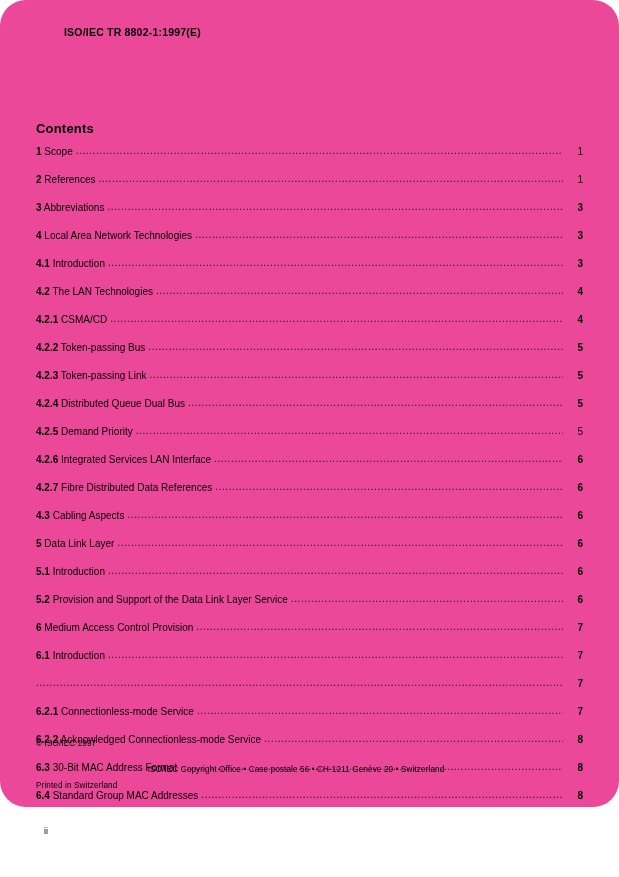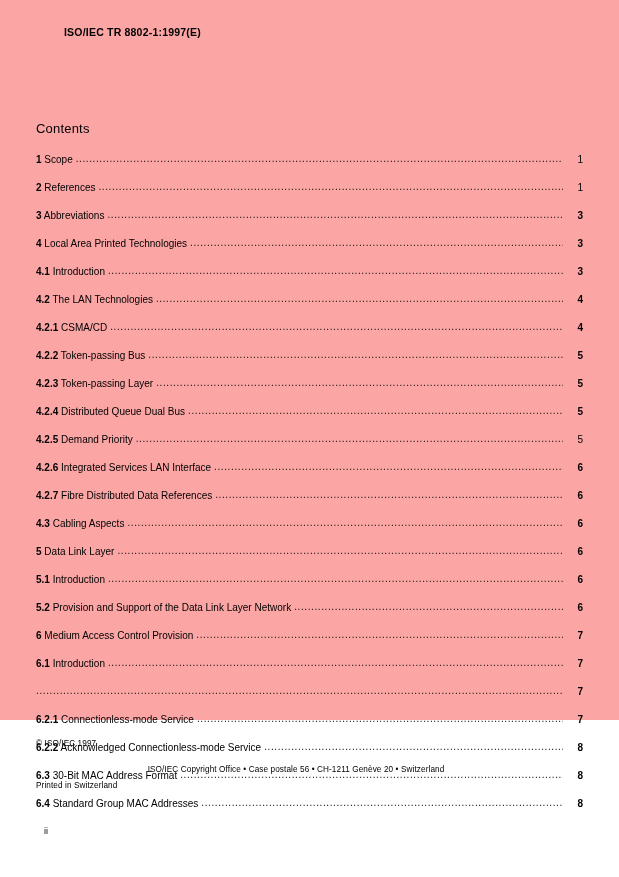--- a/index.html
+++ b/index.html
@@ -13,48 +13,49 @@
     font-family: "Liberation Sans", sans-serif;
     color: #000000;
     position: relative;
     overflow: hidden;
   }
   .page {
     position: absolute;
     left: 0;
     top: 0;
     width: 619px;
-    height: 720px;
-    background: #fca5a5;
+    height: 807px;
+    background: #ec4899;
+    border-radius: 26px;
   }
   .header {
     position: absolute;
     left: 64px;
     top: 26px;
     font-size: 10.5px;
     font-weight: bold;
     letter-spacing: 0.2px;
   }
   .contents-title {
     position: absolute;
     left: 36px;
     top: 121px;
     font-size: 13px;
-    font-weight: normal;
+    font-weight: bold;
     letter-spacing: 0.2px;
   }
   .toc {
     position: absolute;
     left: 36px;
     top: 146px;
     width: 547px;
   }
   .toc-row {
     display: flex;
-    align-items: center;
+    align-items: flex-start;
     font-size: 10px;
     height: 28px;
     line-height: 12px;
     white-space: nowrap;
   }
   .toc-label {
     flex: 0 0 auto;
     padding-right: 3px;
   }
   .toc-label .num {
@@ -137,21 +138,21 @@
         <span class="toc-label"><span class="num">2</span> <span class="ttl">References</span></span>
         <span class="toc-dots">.......................................................................................................................................................................................................</span>
         <span class="toc-page">1</span>
       </div>
       <div class="toc-row">
         <span class="toc-label"><span class="num">3</span> <span class="ttl">Abbreviations</span></span>
         <span class="toc-dots">.......................................................................................................................................................................................................</span>
         <span class="toc-page">3</span>
       </div>
       <div class="toc-row">
-        <span class="toc-label"><span class="num">4</span> <span class="ttl">Local Area Printed Technologies</span></span>
+        <span class="toc-label"><span class="num">4</span> <span class="ttl">Local Area Network Technologies</span></span>
         <span class="toc-dots">.......................................................................................................................................................................................................</span>
         <span class="toc-page">3</span>
       </div>
       <div class="toc-row">
         <span class="toc-label"><span class="num">4.1</span> <span class="ttl">Introduction</span></span>
         <span class="toc-dots">.......................................................................................................................................................................................................</span>
         <span class="toc-page">3</span>
       </div>
       <div class="toc-row">
         <span class="toc-label"><span class="num">4.2</span> <span class="ttl">The LAN Technologies</span></span>
@@ -162,21 +163,21 @@
         <span class="toc-label"><span class="num">4.2.1</span> <span class="ttl">CSMA/CD</span></span>
         <span class="toc-dots">.......................................................................................................................................................................................................</span>
         <span class="toc-page">4</span>
       </div>
       <div class="toc-row">
         <span class="toc-label"><span class="num">4.2.2</span> <span class="ttl">Token-passing Bus</span></span>
         <span class="toc-dots">.......................................................................................................................................................................................................</span>
         <span class="toc-page">5</span>
       </div>
       <div class="toc-row">
-        <span class="toc-label"><span class="num">4.2.3</span> <span class="ttl">Token-passing Layer</span></span>
+        <span class="toc-label"><span class="num">4.2.3</span> <span class="ttl">Token-passing Link</span></span>
         <span class="toc-dots">.......................................................................................................................................................................................................</span>
         <span class="toc-page">5</span>
       </div>
       <div class="toc-row">
         <span class="toc-label"><span class="num">4.2.4</span> <span class="ttl">Distributed Queue Dual Bus</span></span>
         <span class="toc-dots">.......................................................................................................................................................................................................</span>
         <span class="toc-page">5</span>
       </div>
       <div class="toc-row light">
         <span class="toc-label"><span class="num">4.2.5</span> <span class="ttl">Demand Priority</span></span>
@@ -202,21 +203,21 @@
         <span class="toc-label"><span class="num">5</span> <span class="ttl">Data Link Layer</span></span>
         <span class="toc-dots">.......................................................................................................................................................................................................</span>
         <span class="toc-page">6</span>
       </div>
       <div class="toc-row">
         <span class="toc-label"><span class="num">5.1</span> <span class="ttl">Introduction</span></span>
         <span class="toc-dots">.......................................................................................................................................................................................................</span>
         <span class="toc-page">6</span>
       </div>
       <div class="toc-row">
-        <span class="toc-label"><span class="num">5.2</span> <span class="ttl">Provision and Support of the Data Link Layer Network</span></span>
+        <span class="toc-label"><span class="num">5.2</span> <span class="ttl">Provision and Support of the Data Link Layer Service</span></span>
         <span class="toc-dots">.......................................................................................................................................................................................................</span>
         <span class="toc-page">6</span>
       </div>
       <div class="toc-row">
         <span class="toc-label"><span class="num">6</span> <span class="ttl">Medium Access Control Provision</span></span>
         <span class="toc-dots">.......................................................................................................................................................................................................</span>
         <span class="toc-page">7</span>
       </div>
       <div class="toc-row">
         <span class="toc-label"><span class="num">6.1</span> <span class="ttl">Introduction</span></span>

